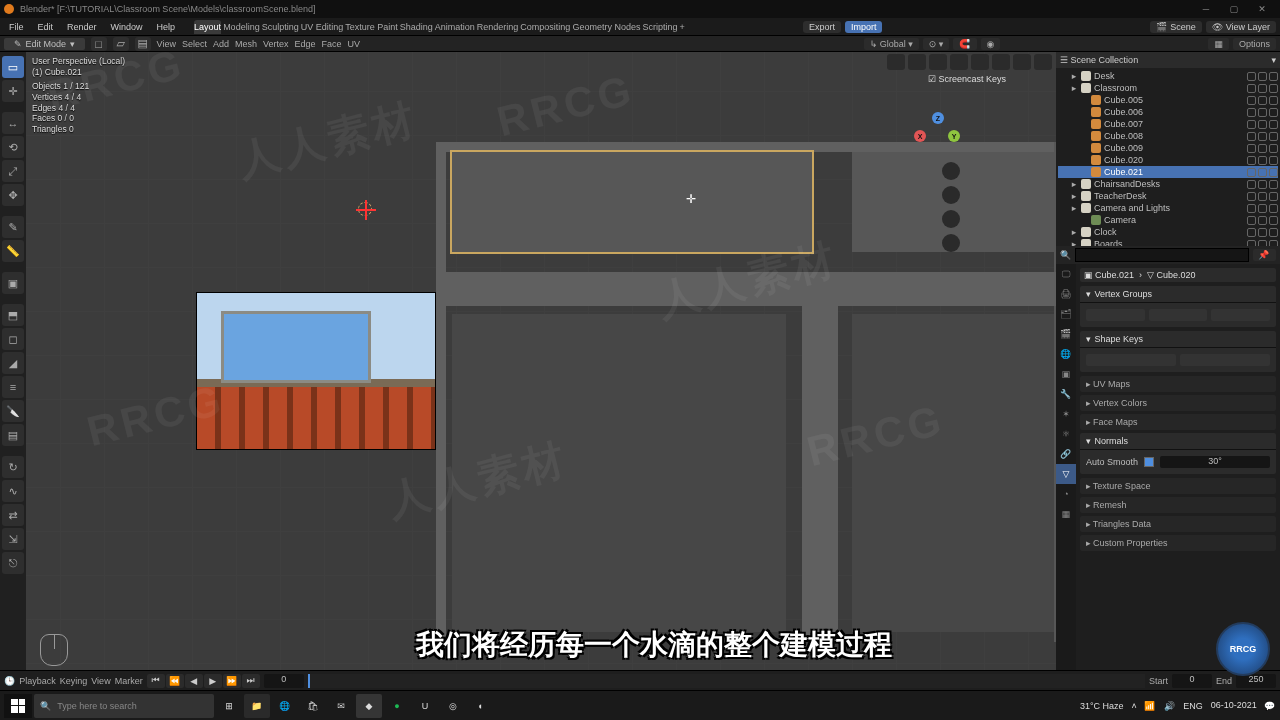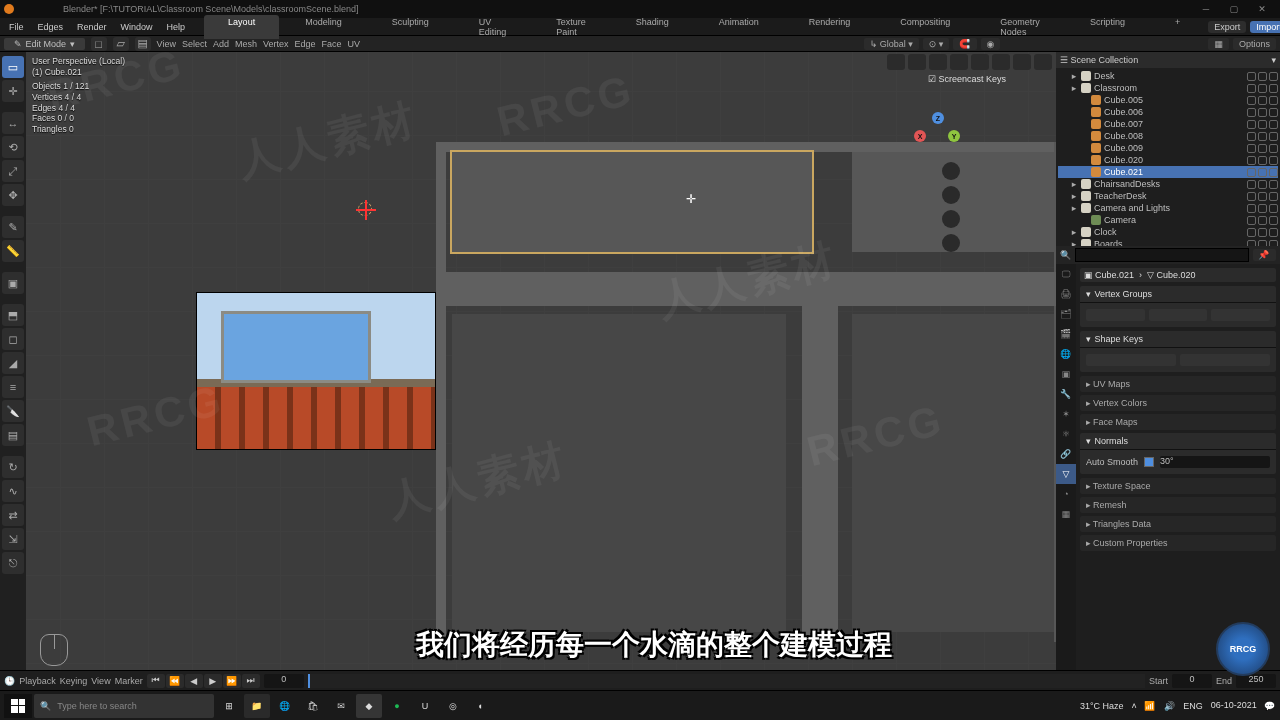--- a/index.html
+++ b/index.html
@@ -1,25 +1,25 @@
 <!DOCTYPE html>
 <html><head>
 <meta charset="utf-8">
 <style>
   * { box-sizing: border-box; margin: 0; padding: 0; }
   html, body { width: 1280px; height: 720px; background: #1a1a1a; font-family: sans-serif; color: #bfbfbf; overflow: hidden; font-size: 9px;}
   .title-bar { height: 18px; width: 100%; display: flex; align-items: center; background: #101010; padding: 0 4px;}
   .title-blender-icon { width:10px; height:10px; background:#e07a1d; border-radius:50%; margin-right:6px;}
-  .title-text { color:#888; font-size:9px; flex:0 0 auto;margin-left:43px;}
+  .title-text { color:#888; font-size:9px; flex:0 0 auto;}
   .title-spacer { flex:1;}
   .window-btn { width:28px; height:18px; display:flex; align-items:center; justify-content:center; color:#888;}
   .top-menu { height: 18px; background:#1b1b1b; display:flex; align-items:center; padding:0 4px; gap:4px; border-bottom:1px solid #000;}
   .top-menu .menu-item { padding:0 5px; color:#ccc;}
   .top-tabs { display:flex; gap:2px; margin-left:10px;}
-  .top-tab { padding:2px 24px; color:#aaa; border-radius:3px 3px 0 0;}
+  .top-tab { padding:2px 0; color:#aaa; border-radius:3px 3px 0 0;}
   .top-tab.active { background:#3a3a3a; color:#fff;}
   .top-right-cluster { margin-left:auto; display:flex; gap:4px; align-items:center;}
   .scene-btn { padding:1px 6px; background:#2d2d2d; border-radius:3px; color:#ccc;}
   .mode-bar { height:16px; background:#232323; display:flex; align-items:center; padding:0 4px; gap:6px; border-bottom:1px solid #000;}
   .mode-dropdown { background:#3a3a3a; padding:1px 10px; border-radius:2px; display:flex; align-items:center; gap:4px;}
   .mode-bar .mi { color:#aaa;}
   .mid-pivot { margin-left:auto; display:flex; gap:4px; color:#aaa;}
   .dropdown-val{ background:#2b2b2b; padding:1px 6px; border-radius:2px;}
 
   .main-area { position:relative; display:flex; height:calc(720px - 18px - 18px - 16px - 20px - 30px);}
@@ -93,21 +93,21 @@
   .props-body{flex:1; padding:4px 4px; overflow:hidden;}
   .crumb{background:#2b2b2b;padding:2px 4px;border-radius:2px;margin-bottom:4px;color:#ddd;}
   .panel-sec{background:#2b2b2b;border-radius:2px;margin-bottom:4px;}
   .panel-sec .head{padding:3px 6px;color:#ddd;border-bottom:1px solid #111;display:flex;align-items:center;gap:4px;}
   .panel-sec .body{min-height:16px;padding:6px;display:flex;gap:4px;flex-direction:column;}
   .row-btns{display:flex;gap:4px;}
   .row-btns .b{flex:1;height:12px;background:#333;border-radius:2px;}
   .collapsed{padding:3px 6px;color:#aaa;background:#262626;border-radius:2px;margin-bottom:3px;}
   .autosmooth{display:flex;align-items:center;gap:6px;}
   .chk{width:10px;height:10px;border:1px solid #666;background:#4f8fe0;}
-  .numfield{flex:1;background:#151515;border-radius:2px;height:12px;}
+  .numfield{flex:1;background:#151515;text-align:center;border-radius:2px;height:12px;}
 
   
   .timeline{ height:20px; background:#1e1e1e; display:flex; align-items:center; gap:4px; padding:0 4px; border-top:1px solid #000;}
   .timeline .sec{color:#aaa;}
   .play-btns{display:flex;gap:1px;}
   .pb{width:18px;height:14px;background:#2b2b2b;border-radius:2px;display:flex;align-items:center;justify-content:center;color:#ccc;}
   .tl-track{flex:1;height:14px;background:#222;position:relative;}
   .tl-scrub{position:absolute;left:0;top:0;bottom:0;width:2px;background:#4f8fe0;}
   .tl-field{width:40px;height:14px;background:#151515;border-radius:2px;text-align:center;}
 
@@ -136,21 +136,21 @@
   <div class="title-blender-icon"></div>
   <div class="title-text">Blender* [F:\TUTORIAL\Classroom Scene\Models\classroomScene.blend]</div>
   <div class="title-spacer"></div>
   <div class="window-btn">─</div>
   <div class="window-btn">▢</div>
   <div class="window-btn close">✕</div>
 </div>
 
 <div class="top-menu">
   <span class="menu-item">File</span>
-  <span class="menu-item">Edges</span>
+  <span class="menu-item">Edit</span>
   <span class="menu-item">Render</span>
   <span class="menu-item">Window</span>
   <span class="menu-item">Help</span>
   <div class="top-tabs">
     <div class="top-tab active">Layout</div>
     <div class="top-tab">Modeling</div>
     <div class="top-tab">Sculpting</div>
     <div class="top-tab">UV Editing</div>
     <div class="top-tab">Texture Paint</div>
     <div class="top-tab">Shading</div>

